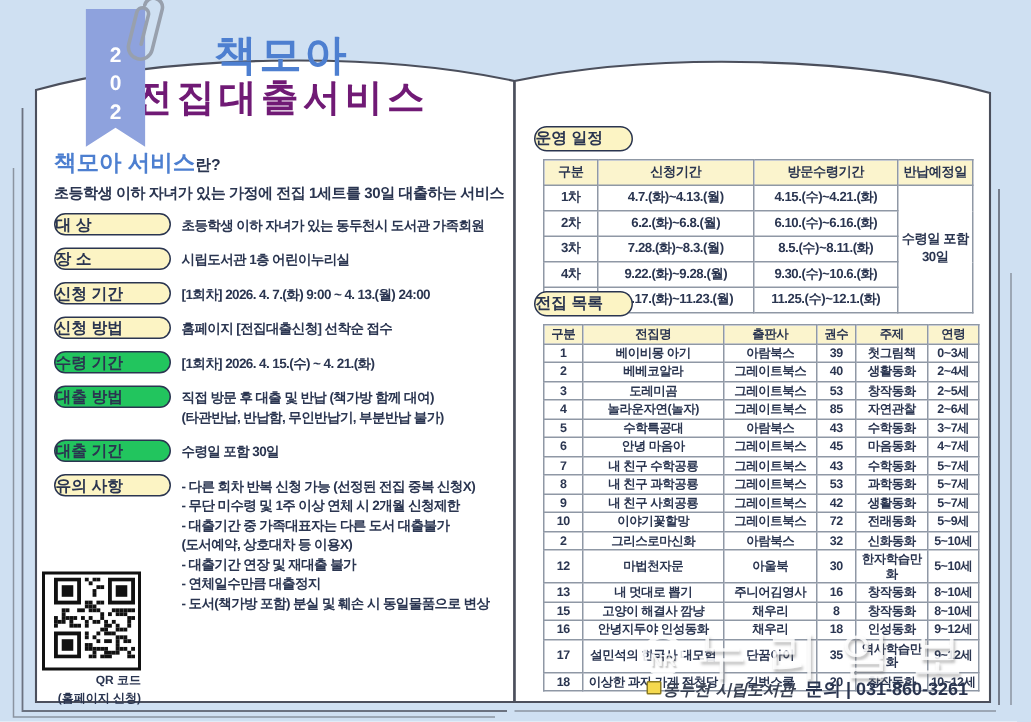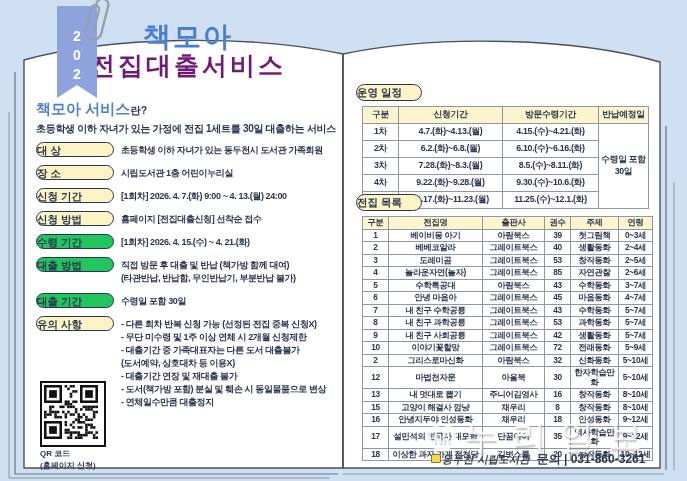--- a/index.html
+++ b/index.html
@@ -24,21 +24,21 @@
   .intro-desc{font-size:10px;font-weight:bold;letter-spacing:-0.3px;white-space:nowrap;margin-top:3px;}
   
   .info-rows{position:absolute;left:36px;top:142px;width:306px;display:flex;flex-direction:column;gap:8px;z-index:1;}
   .info-row{display:flex;gap:7px;align-items:flex-start;}
   .pill{flex:0 0 78px;height:15px;line-height:14px;border:1.5px solid #2a3550;border-radius:10px;
         text-align:left;font-size:10.5px;font-weight:bold;color:#2a3550;box-sizing:border-box;background:#fcf4c4;}
   .pill-yellow{background:#fcf4c4;}
   .pill-blue{background:#22c55e;}
   .info-text{font-size:9px;font-weight:bold;line-height:13px;padding-top:2px;letter-spacing:-0.4px;white-space:nowrap;}
   
-  .qr-block{position:absolute;left:40px;top:381px;width:66px;text-align:left;z-index:2;}
+  .qr-block{position:absolute;left:28px;top:381px;width:66px;text-align:right;z-index:2;}
   .qr-frame{width:58px;height:58px;margin:0 auto;background:#fff;border:2px solid #111;padding:2px;}
   .qr-caption{font-size:8px;font-weight:bold;line-height:10px;margin-top:2px;}
   
   .section-pill{position:absolute;z-index:1;width:66px;height:17px;line-height:14px;border:1.5px solid #2a3550;
         border-radius:10px;background:#fcf4c4;text-align:left;font-size:10.5px;font-weight:bold;color:#2a3550;box-sizing:border-box;}
   .pos-schedule{left:356px;top:84px;}
   .pos-booklist{left:356px;top:194px;}
   table{border-collapse:collapse;table-layout:fixed;z-index:1;}
   .schedule-table{position:absolute;left:362px;top:106px;width:286px;}
   .booklist-table{position:absolute;left:362px;top:216px;width:290px;}
@@ -141,22 +141,22 @@
         </div>
       </div>
       <div class="info-row">
         <span class="pill pill-yellow">유의 사항</span>
         <div class="info-text">
           <div>- 다른 회차 반복 신청 가능 (선정된 전집 중복 신청X)</div>
           <div>- 무단 미수령 및 1주 이상 연체 시 2개월 신청제한</div>
           <div>- 대출기간 중 가족대표자는 다른 도서 대출불가</div>
           <div>  (도서예약, 상호대차 등 이용X)</div>
           <div>- 대출기간 연장 및 재대출 불가</div>
+          <div>- 연체일수만큼 대출정지</div>
           <div>- 도서(책가방 포함) 분실 및 훼손 시 동일물품으로 변상</div>
-          <div>- 연체일수만큼 대출정지</div>
         </div>
       </div>
     </div>
 
   <div class="qr-block">
     <div class="qr-frame">
       <svg width="54" height="54" viewBox="0 0 60 60">
           <rect x="22.857142857142858" y="0" width="2.857142857142857" height="2.857142857142857" fill="#111"></rect>
           <rect x="28.571428571428573" y="0" width="2.857142857142857" height="2.857142857142857" fill="#111"></rect>
           <rect x="31.42857142857143" y="0" width="2.857142857142857" height="2.857142857142857" fill="#111"></rect>

